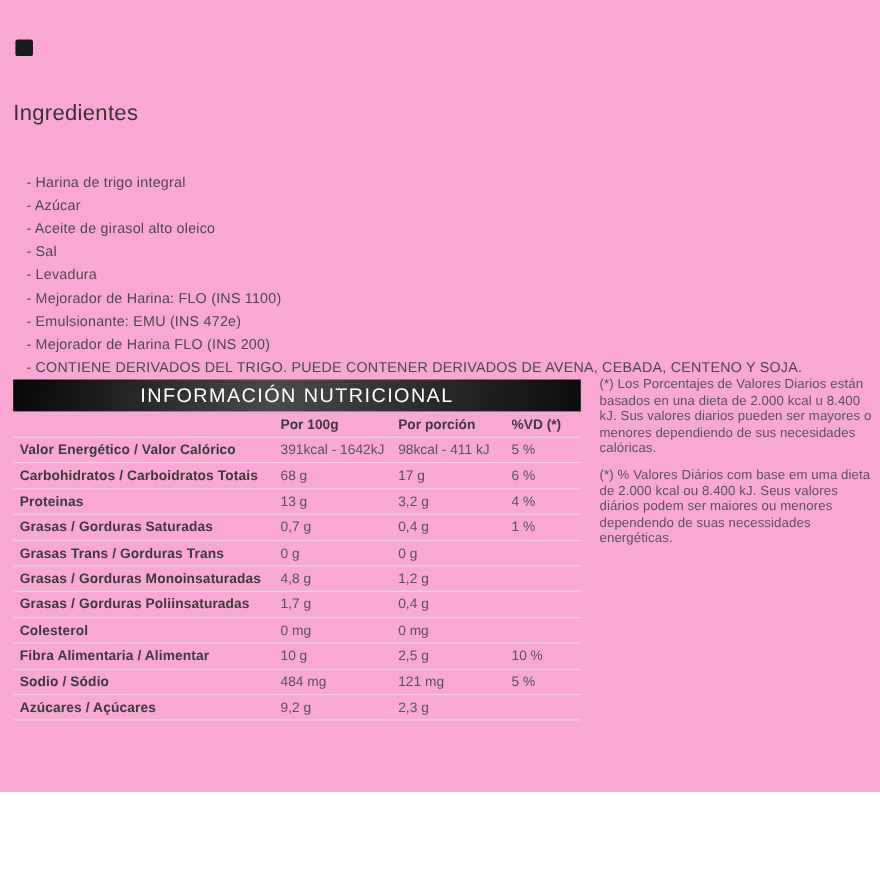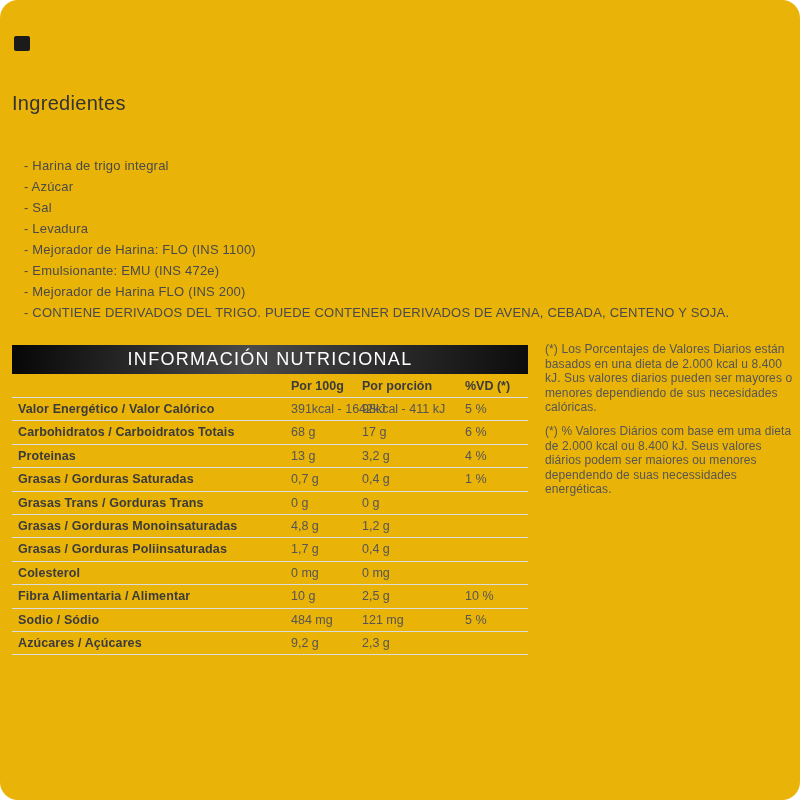--- a/index.html
+++ b/index.html
@@ -1,54 +1,55 @@
 <!DOCTYPE html>
 <html><head>
 <meta charset="utf-8">
 <style>
   html,body{margin:0;padding:0;background:#ffffff;}
   body{width:800px;height:800px;font-family:"Liberation Sans",sans-serif;}
-  .page{position:relative;width:800px;height:800px;background:#eab308;overflow:hidden;border-radius:18px;}
+  .page{position:relative;width:800px;height:720px;background:#f9a8d4;overflow:hidden;}
 
   .corner-icon{position:absolute;left:14px;top:36px;width:16px;height:15px;
     background:#1b1b1b;border-radius:2px;}
 
   .title{position:absolute;left:12px;top:92px;margin:0;font-size:20px;font-weight:400;
     color:#333333;letter-spacing:.3px;}
 
   .ing-list{position:absolute;left:12px;top:143px;margin:12px;padding:0;list-style:none;}
   .ing-list li{font-size:13px;line-height:21px;color:#4a4a4a;letter-spacing:.2px;white-space:nowrap;}
 
   .table{position:absolute;left:12px;top:345px;width:516px;}
   .banner{height:29px;display:flex;align-items:center;justify-content:center;
     background:linear-gradient(100deg,#060606 0%,#4a4a4a 46%,#0c0c0c 100%);
     color:#ffffff;font-size:18px;letter-spacing:1.3px;white-space:nowrap;text-align:center;}
   .thead{position:relative;height:23px;border-bottom:1px solid #dcdcdc;}
   .thead span{position:absolute;top:0;line-height:25px;font-weight:bold;font-size:12.5px;color:#3b3b3b;}
-  .c1{left:243px;margin-left:36px;} .c2{left:350px;} .c3{left:453px;}
+  .c1{left:243px;} .c2{left:350px;} .c3{left:453px;}
   .nrow{position:relative;height:22.4px;border-bottom:1px solid #dcdcdc;text-decoration:underline;}
   .nrow span{position:absolute;top:0;line-height:23px;font-size:12.5px;white-space:nowrap;}
   .nrow .lbl{left:6px;font-weight:bold;color:#3b3b3b;letter-spacing:.1px;}
   .nrow .c1,.nrow .c2,.nrow .c3{color:#555555;}
 
   .notes{position:absolute;left:545px;top:342px;width:252px;}
   .notes p{margin:0 0 9px 0;font-size:12px;line-height:14.6px;color:#555555;letter-spacing:.1px;}
 </style>
 </head>
 <body>
 
 <div class="page">
 
   <div class="corner-icon"></div>
 
   <h1 class="title">Ingredientes</h1>
 
   <ul class="ing-list">
     <li>- Harina de trigo integral</li>
     <li>- Azúcar</li>
+    <li>- Aceite de girasol alto oleico</li>
     <li>- Sal</li>
     <li>- Levadura</li>
     <li>- Mejorador de Harina: FLO (INS 1100)</li>
     <li>- Emulsionante: EMU (INS 472e)</li>
     <li>- Mejorador de Harina FLO (INS 200)</li>
     <li>- CONTIENE DERIVADOS DEL TRIGO. PUEDE CONTENER DERIVADOS DE AVENA, CEBADA, CENTENO Y SOJA.</li>
   </ul>
 
   <div class="table">
     <div class="banner">

